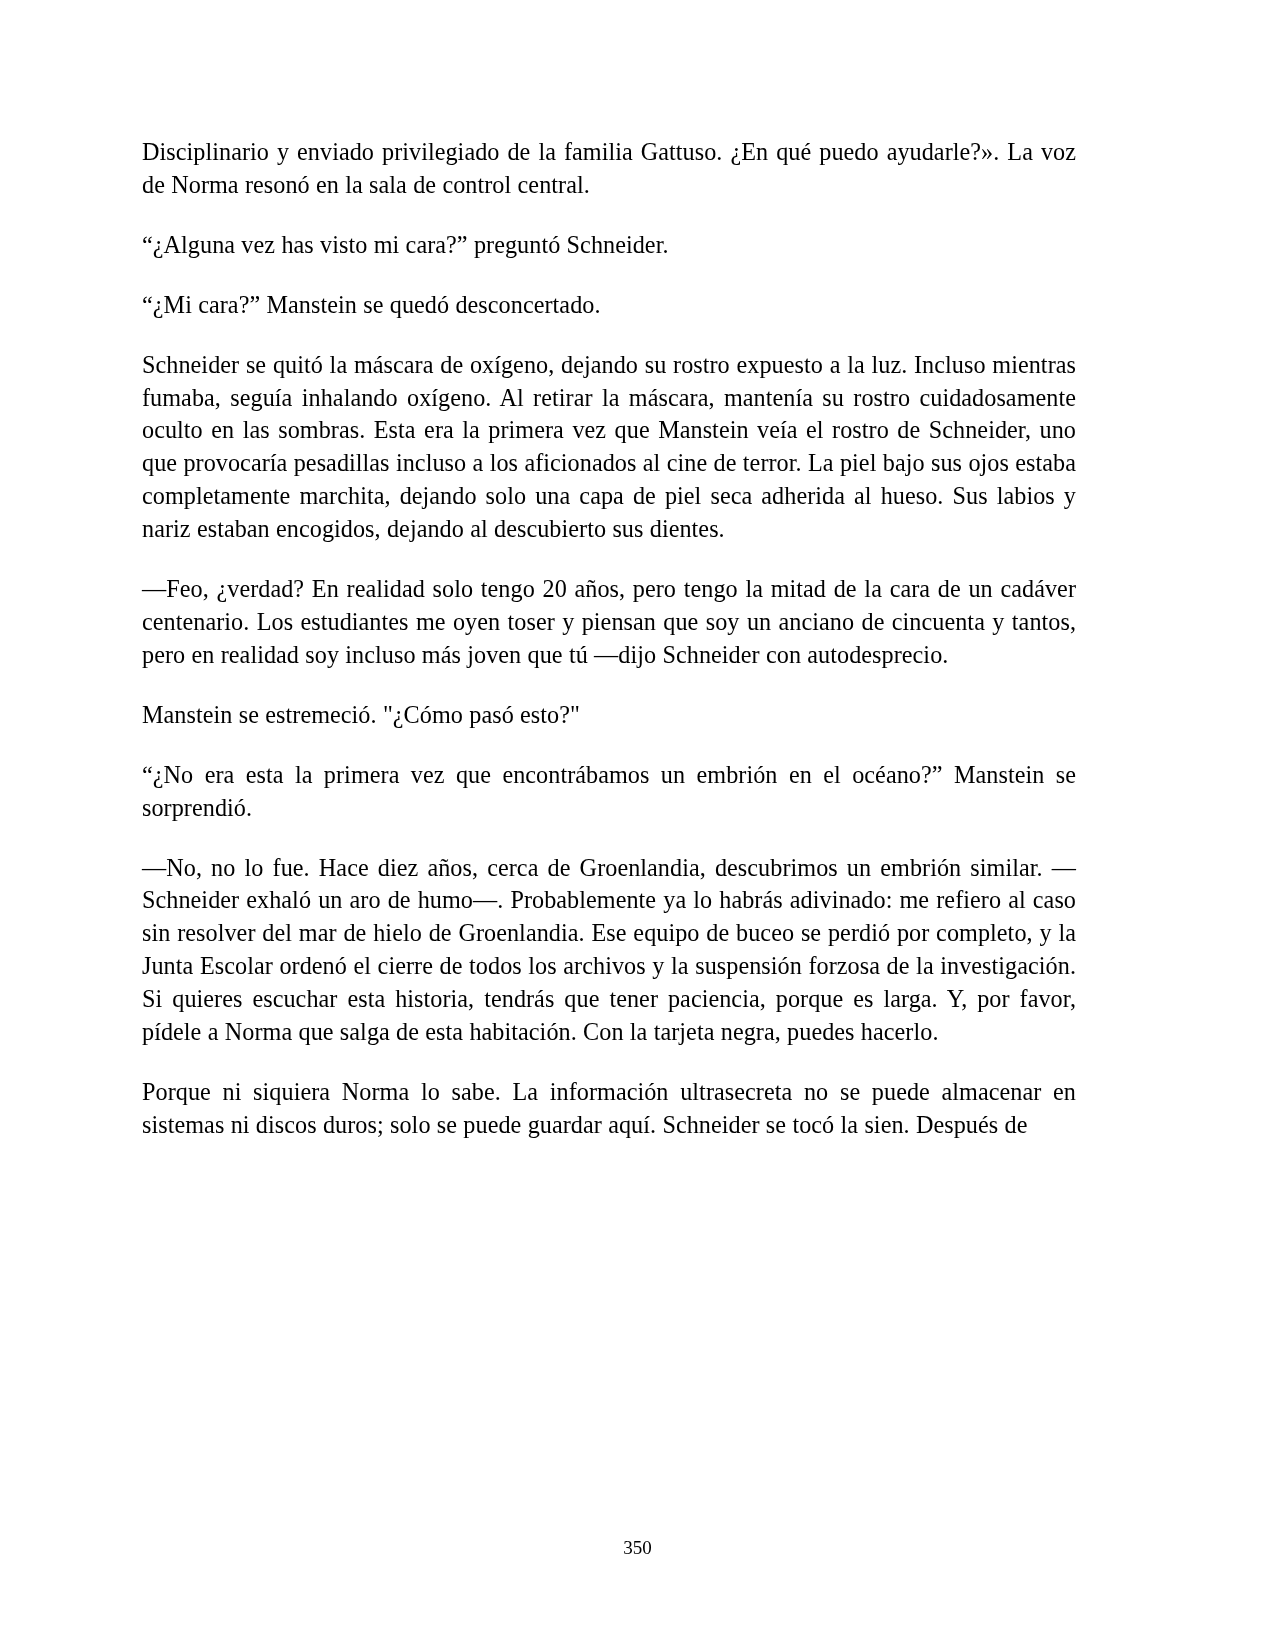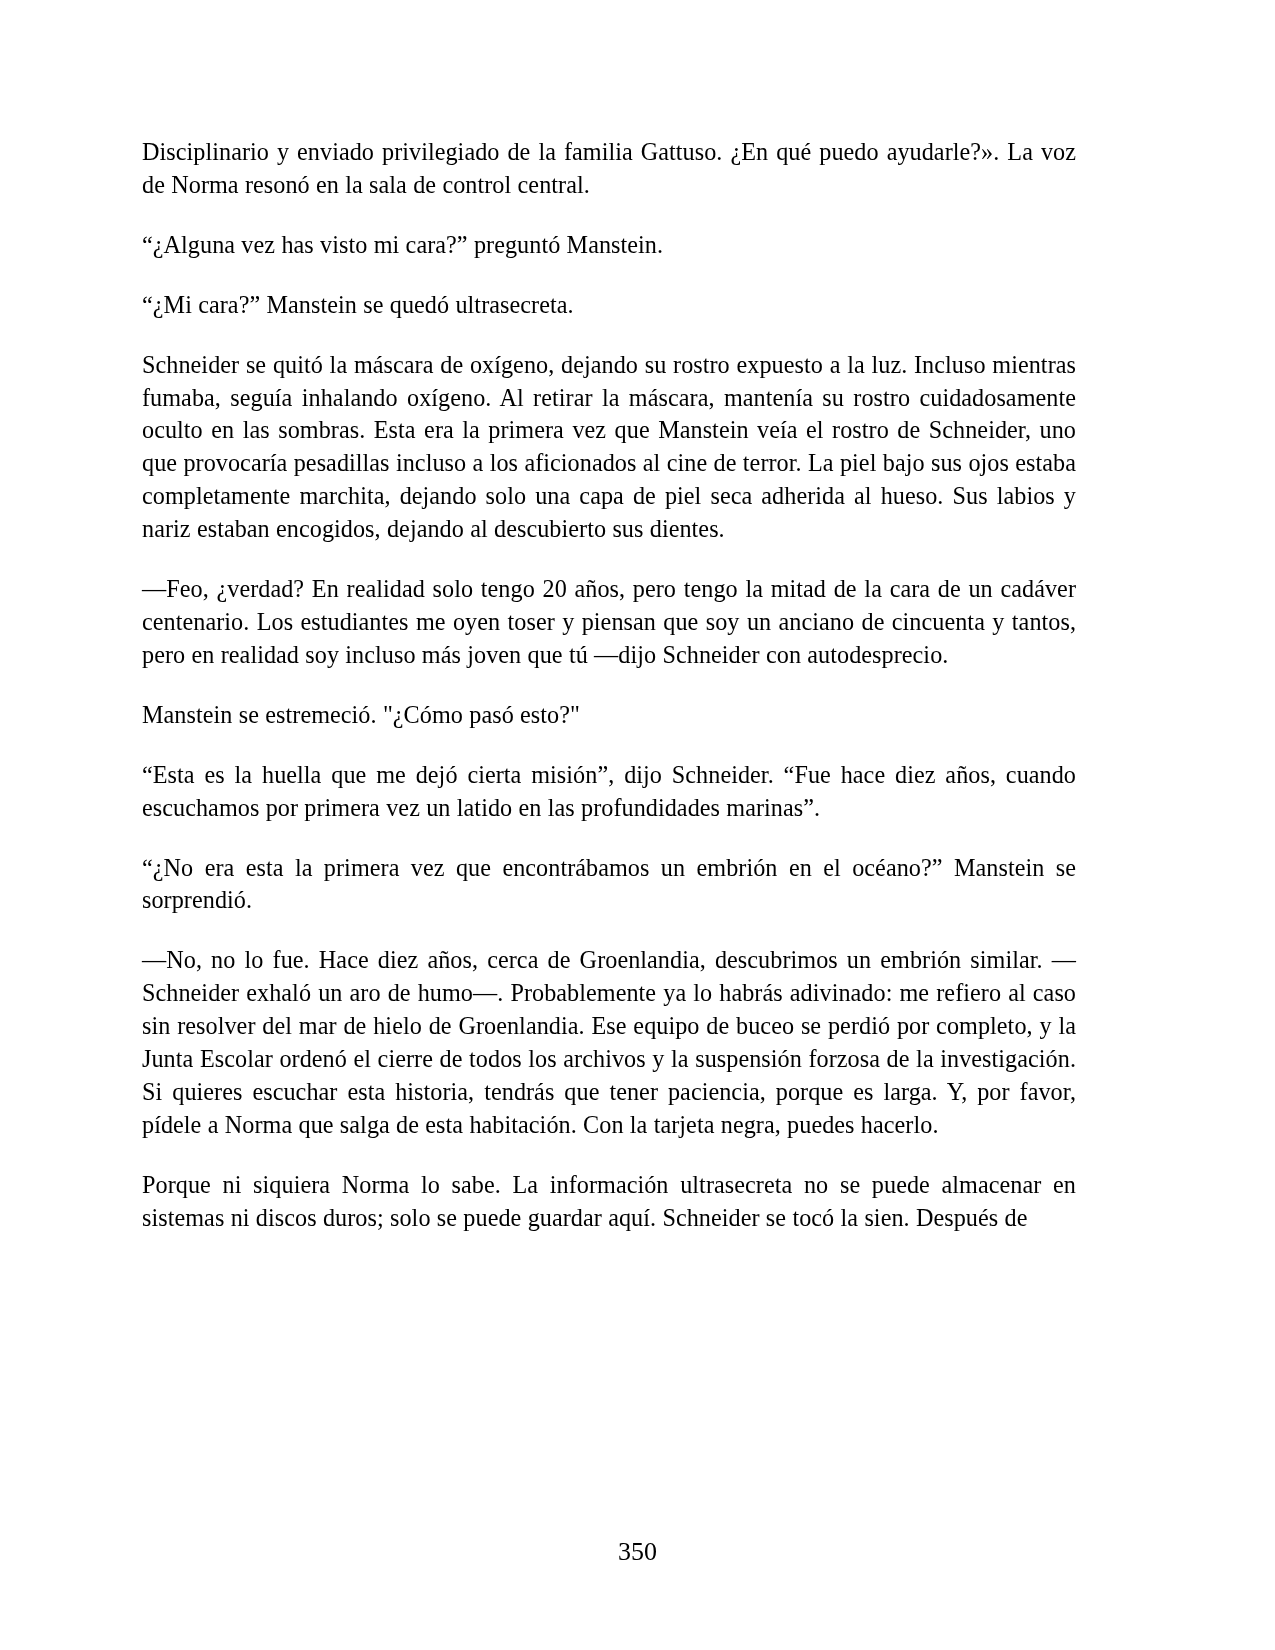--- a/index.html
+++ b/index.html
@@ -42,38 +42,37 @@
   }
   p.para:last-child {
     margin-bottom: 0;
   }
   .page-number {
     position: absolute;
     left: 0;
     top: 1537px;
     width: 1275px;
     text-align: center;
-    font-size: 26px;
+    font-size: 19px;
     font-family: "Liberation Serif", "DejaVu Serif", serif;
     color: #000000;
   }
 </style>
 </head>
 <body>
 
 <div class="page">
 
   <div class="content">
     <p class="para">Disciplinario y enviado privilegiado de la familia Gattuso. ¿En qué puedo ayudarle?». La voz de Norma resonó en la sala de control central.</p>
-    <p class="para">“¿Alguna vez has visto mi cara?” preguntó Manstein.</p>
-    <p class="para">“¿Mi cara?” Manstein se quedó ultrasecreta.</p>
+    <p class="para">“¿Alguna vez has visto mi cara?” preguntó Schneider.</p>
+    <p class="para">“¿Mi cara?” Manstein se quedó desconcertado.</p>
     <p class="para">Schneider se quitó la máscara de oxígeno, dejando su rostro expuesto a la luz. Incluso mientras fumaba, seguía inhalando oxígeno. Al retirar la máscara, mantenía su rostro cuidadosamente oculto en las sombras. Esta era la primera vez que Manstein veía el rostro de Schneider, uno que provocaría pesadillas incluso a los aficionados al cine de terror. La piel bajo sus ojos estaba completamente marchita, dejando solo una capa de piel seca adherida al hueso. Sus labios y nariz estaban encogidos, dejando al descubierto sus dientes.</p>
     <p class="para">—Feo, ¿verdad? En realidad solo tengo 20 años, pero tengo la mitad de la cara de un cadáver centenario. Los estudiantes me oyen toser y piensan que soy un anciano de cincuenta y tantos, pero en realidad soy incluso más joven que tú —dijo Schneider con autodesprecio.</p>
     <p class="para">Manstein se estremeció. "¿Cómo pasó esto?"</p>
-    <p class="para">“Esta es la huella que me dejó cierta misión”, dijo Schneider. “Fue hace diez años, cuando escuchamos por primera vez un latido en las profundidades marinas”.</p>
     <p class="para">“¿No era esta la primera vez que encontrábamos un embrión en el océano?” Manstein se sorprendió.</p>
     <p class="para">—No, no lo fue. Hace diez años, cerca de Groenlandia, descubrimos un embrión similar. —Schneider exhaló un aro de humo—. Probablemente ya lo habrás adivinado: me refiero al caso sin resolver del mar de hielo de Groenlandia. Ese equipo de buceo se perdió por completo, y la Junta Escolar ordenó el cierre de todos los archivos y la suspensión forzosa de la investigación. Si quieres escuchar esta historia, tendrás que tener paciencia, porque es larga. Y, por favor, pídele a Norma que salga de esta habitación. Con la tarjeta negra, puedes hacerlo.</p>
     <p class="para">Porque ni siquiera Norma lo sabe. La información ultrasecreta no se puede almacenar en sistemas ni discos duros; solo se puede guardar aquí. Schneider se tocó la sien. Después de</p>
   </div>
 
   <div class="page-number">350</div>
 
 </div>
 
 </body></html>

